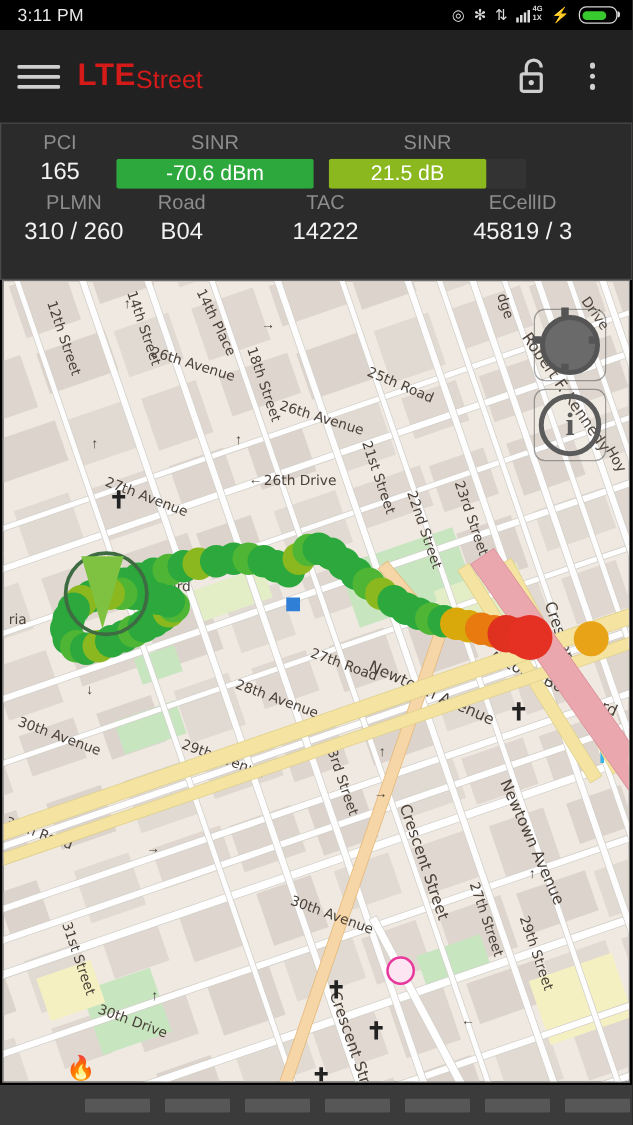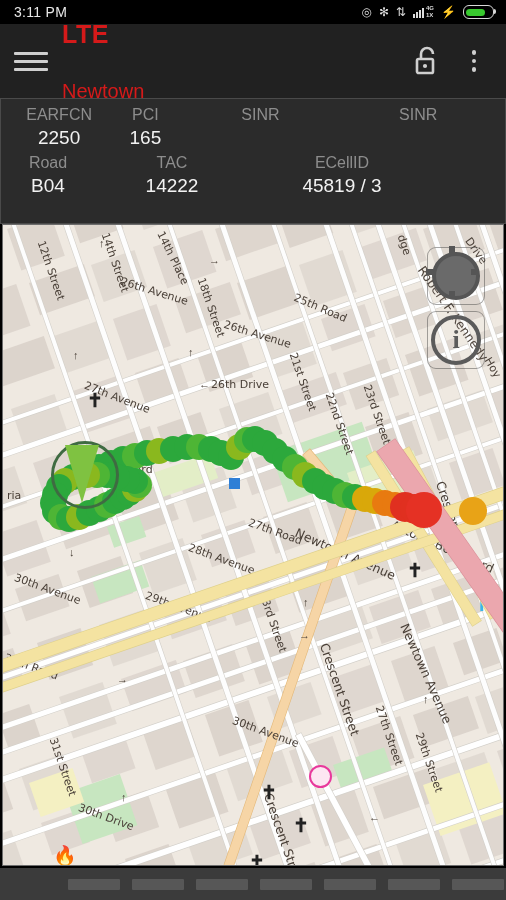--- a/index.html
+++ b/index.html
@@ -23,21 +23,21 @@
   .battery{width:26px;height:12px;border:1.5px solid #d8d8d8;border-radius:6px;position:relative;
            display:flex;align-items:center;padding:0 1.5px;}
   .battery::after{content:"";position:absolute;right:-3px;top:3px;width:2px;height:5px;background:#d8d8d8;border-radius:0 2px 2px 0;}
   .battery i{display:block;height:7px;width:76%;background:#38c92e;border-radius:4px;}
 
   
   .appbar{position:absolute;left:0;top:24px;width:506px;height:74px;background:#212121;
           display:flex;align-items:center;}
   .hamburger{width:62px;display:flex;flex-direction:column;align-items:center;gap:5px;cursor:pointer;}
   .hamburger span{display:block;width:34px;height:3px;background:#cfcfcf;border-radius:1px;}
-  .titles{display:flex;flex-direction:column;justify-content:center;line-height:1;gap:28px;}
+  .titles{display:flex;flex-direction:row;justify-content:center;line-height:1;}
   .t-main{color:#d51a1a;font-size:25px;font-weight:bold;letter-spacing:.5px;}
   .t-sub{color:#d51a1a;font-size:20px;margin-top:6px;}
   .bar-actions{margin-left:auto;display:flex;align-items:center;gap:6px;padding-right:14px;}
   .lockbtn{width:46px;height:46px;display:flex;align-items:center;justify-content:center;cursor:pointer;}
   .dotsbtn{width:36px;height:46px;display:flex;flex-direction:column;align-items:center;justify-content:center;gap:4px;cursor:pointer;}
   .dotsbtn i{width:4.5px;height:4.5px;border-radius:50%;background:#cfcfcf;display:block;}
 
   
   .metrics{position:absolute;left:0;top:98px;width:506px;height:126px;background:#2b2b2b;
            border:1px solid #4a4a4a;box-sizing:border-box;padding:6px 8px 4px 8px;}
@@ -138,56 +138,64 @@
   </div>
 
   <div class="appbar">
     <div class="hamburger">
       <span></span>
         <span></span>
         <span></span>
     </div>
     <div class="titles">
       <div class="t-main">LTE</div>
-      <div class="t-sub">Newtown</div>
+      <div class="t-sub">Street</div>
     </div>
     <div class="bar-actions">
       <div class="lockbtn">
         <svg width="26" height="30" viewBox="0 0 26 30" aria-hidden="true">
           <path d="M7 13 V8 a6 6 0 0 1 12 0" fill="none" stroke="#cfcfcf" stroke-width="2.6"></path>
           <rect x="3" y="13" width="16" height="14" rx="1.6" fill="none" stroke="#cfcfcf" stroke-width="2.6"></rect>
           <circle cx="11" cy="20" r="2.1" fill="#cfcfcf"></circle>
         </svg>
       </div>
       <div class="dotsbtn">
           <i></i>
           <i></i>
           <i></i>
         </div>
     </div>
   </div>
 
   <div class="metrics">
     <div class="mrow">
-      <div class="mcell c-earfcn">
-        <div class="mlabel">EARFCN</div>
-        <div class="mval">2250</div>
-      </div>
       <div class="mcell c-pci">
         <div class="mlabel">PCI</div>
         <div class="mval">165</div>
       </div>
       <div class="mcell c-rsrp">
         <div class="mlabel">SINR</div>
+        <div class="barwrap">
+          <div class="barfill" id="rsrp-fill" style="width: 100%; background: rgb(44, 168, 60);"></div>
+          <div class="bartext">-70.6 dBm</div>
+        </div>
       </div>
       <div class="mcell c-sinr">
         <div class="mlabel">SINR</div>
+        <div class="barwrap">
+          <div class="barfill" id="sinr-fill" style="width: 80%; background: rgb(138, 184, 30);"></div>
+          <div class="bartext" style="padding-right:32px;width:auto;">21.5 dB</div>
+        </div>
       </div>
     </div>
     <div class="mrow" style="margin-top:2px;">
+      <div class="mcell c-plmn">
+        <div class="mlabel">PLMN</div>
+        <div class="mval">310 / 260</div>
+      </div>
       <div class="mcell c-band">
         <div class="mlabel">Road</div>
         <div class="mval">B04</div>
       </div>
       <div class="mcell c-tac">
         <div class="mlabel">TAC</div>
         <div class="mval">14222</div>
       </div>
       <div class="mcell c-ecell">
         <div class="mlabel">ECellID</div>

